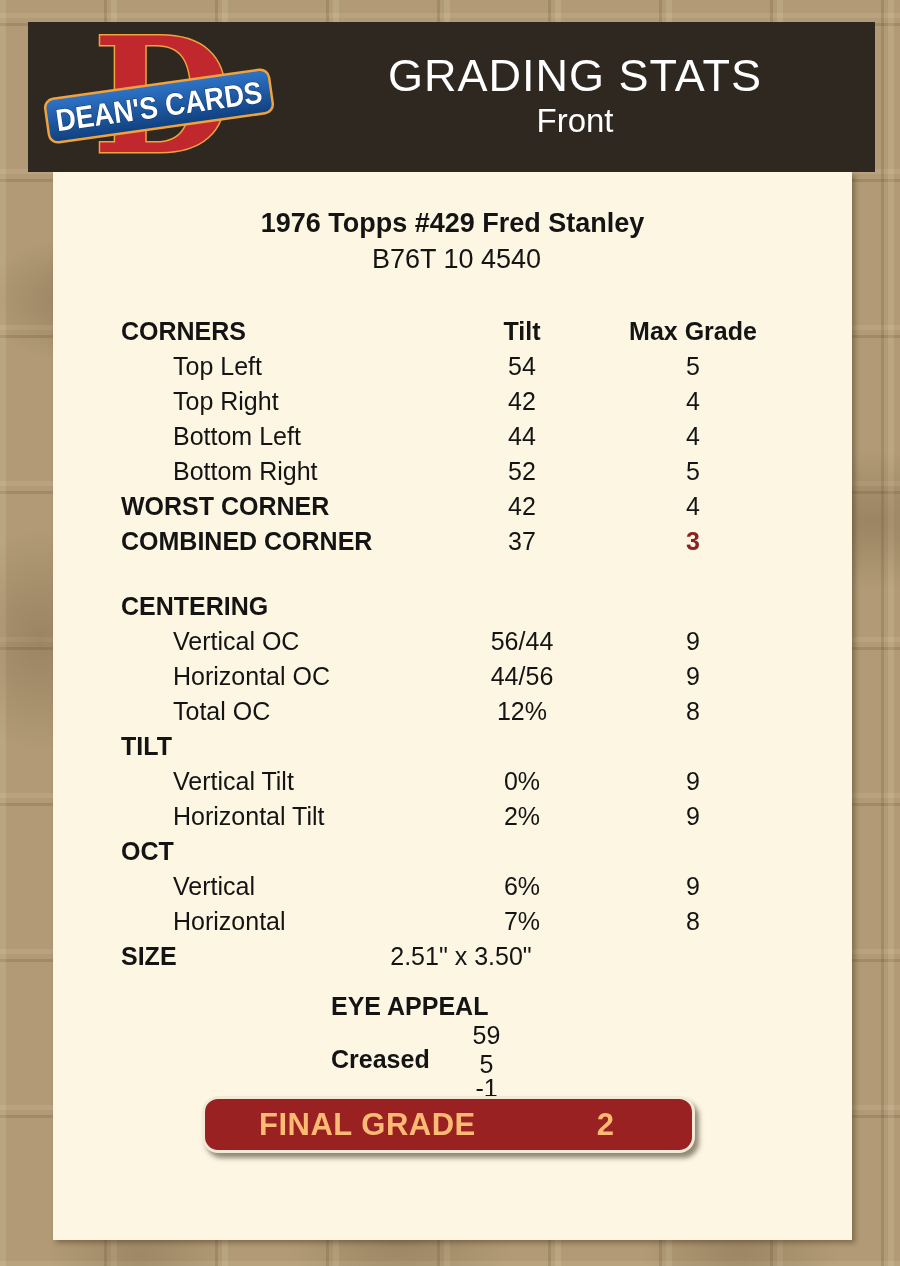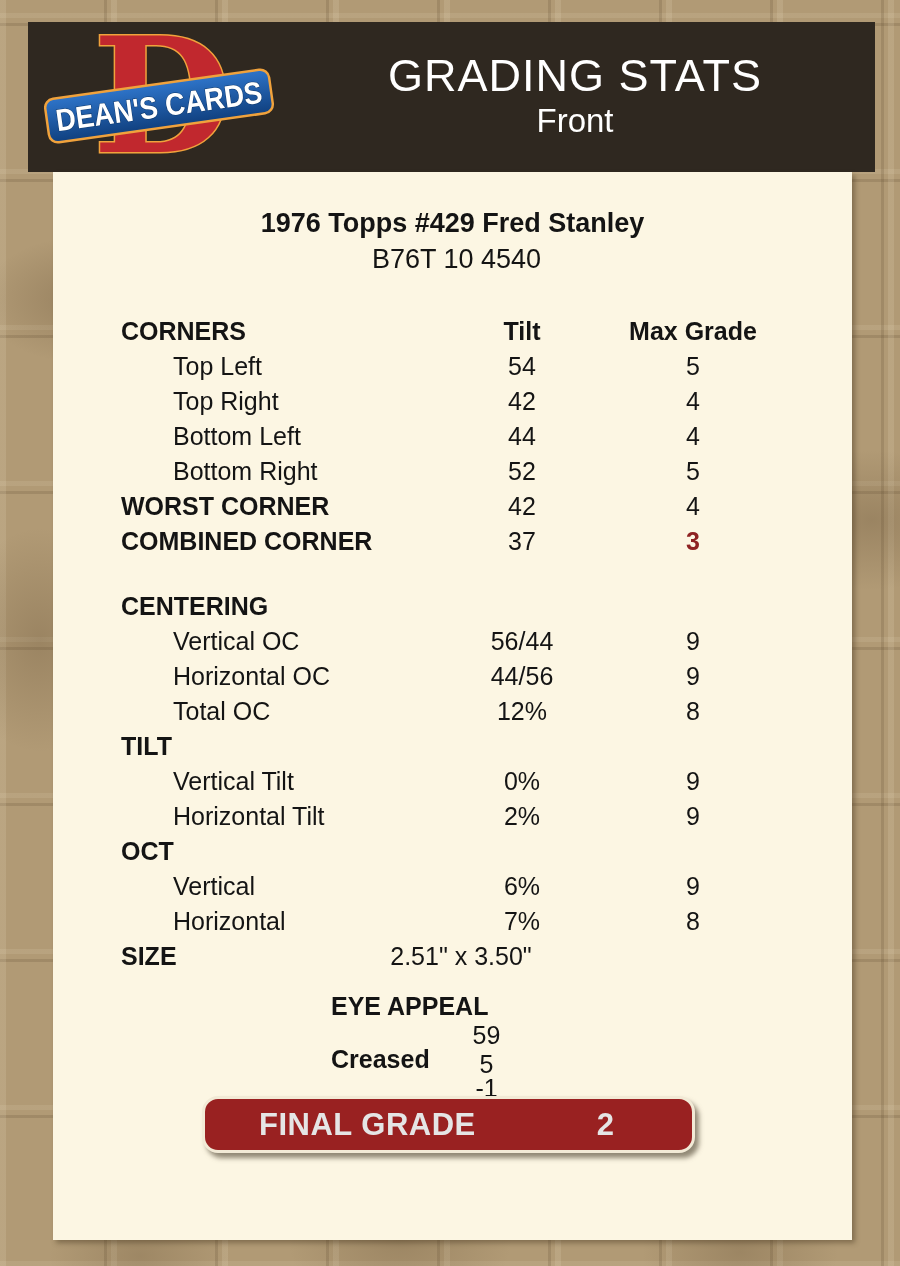--- a/index.html
+++ b/index.html
@@ -57,21 +57,21 @@
   .gap{ margin-top:30px; }
   .gap-lg{ margin-top:18px;flex-direction:column; }
   .red{ color:#8e2222; font-weight:bold; }
   .size-val{ margin-left:-61px; }
 
   .final-grade{
     position:absolute; left:149px; top:924px; width:493px; height:57px;
     background:#992121; border:3px solid #f2ead6; border-radius:16px;
     box-sizing:border-box; display:flex; align-items:center;
     justify-content:space-between; padding:0 78px 0 54px;
-    color:#e5e5e5; box-shadow:4px 5px 5px rgba(110,100,82,0.75);
+    color:#fdba74; box-shadow:4px 5px 5px rgba(110,100,82,0.75);
     cursor:pointer;
   }
   .final-grade .fg-label{ font-size:31px; font-weight:bold; letter-spacing:0.5px; }
   .final-grade .fg-value{ font-size:31px; font-weight:bold; }
 </style>
 </head>
 <body>
 
 <div class="canvas">
 

